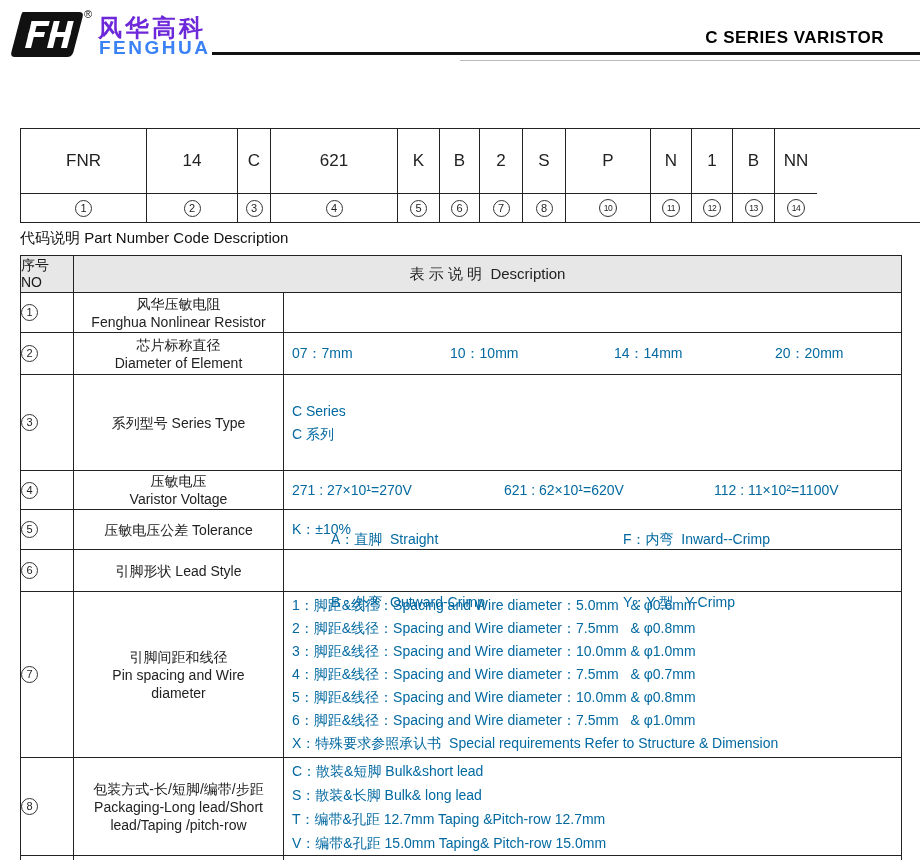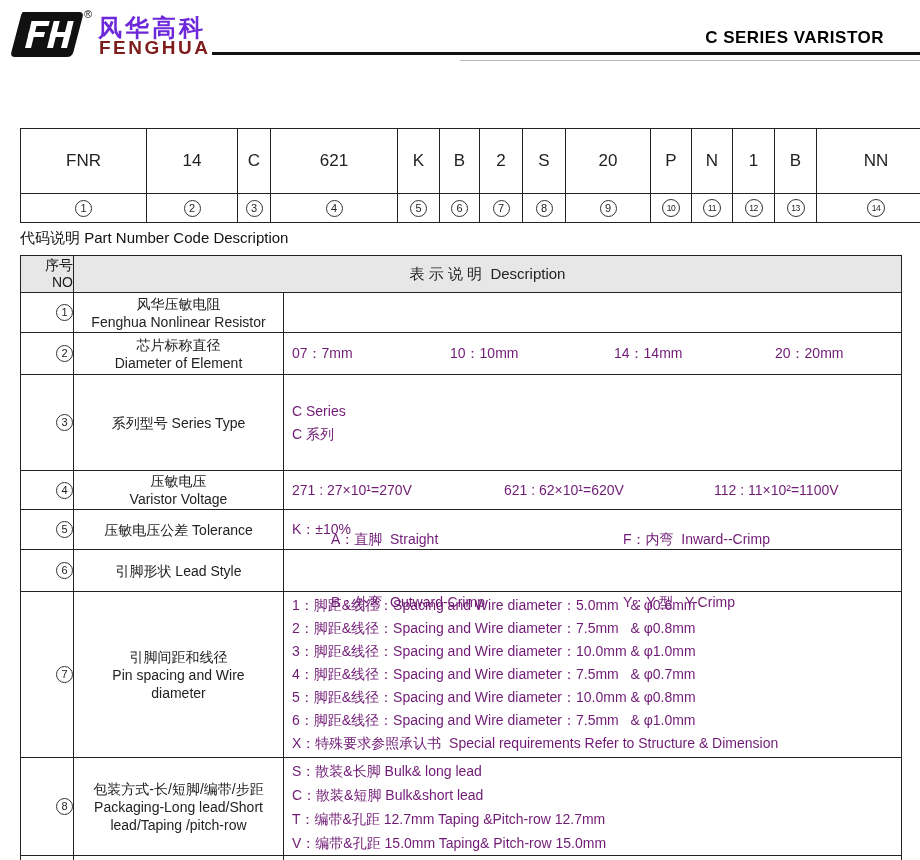--- a/index.html
+++ b/index.html
@@ -10,21 +10,21 @@
     color:#1a1a1a;
     position:relative;
     overflow:hidden;
   }
   .page { position:absolute; inset:0; }
 
   
   .logo-mark { position:absolute; left:8px; top:12px; width:78px; height:45px; }
   .reg-mark { position:absolute; left:84px; top:8px; font-size:11px; color:#111; }
   .logo-cn { position:absolute; left:98px; top:12px; font-size:24px; font-weight:bold; letter-spacing:3px; color:#6d28d9; }
-  .logo-en { position:absolute; left:99px; top:37px; font-size:19px; font-weight:bold; letter-spacing:2.5px; color:#7f1d1d; }
+  .logo-en { position:absolute; left:99px; top:37px; font-size:19px; font-weight:bold; letter-spacing:2.5px; color:#3b82f6; }
   .doc-title { position:absolute; top:28px; right:36px; font-size:17px; font-weight:bold; letter-spacing:0.5px; color:#000; }
   .rule-thick { position:absolute; left:212px; right:0; top:52px; height:3px; background:#111; }
   .rule-thin  { position:absolute; left:460px; right:0; top:60px; height:1px; background:#b9b9b9; }
 
   
   .sec1-title { position:absolute; left:8px; top:88px; font-size:18px; color:#111; }
   .sec2-title { position:absolute; left:20px; top:229px; font-size:15px; color:#111; }
 
   
   .pn-table {
@@ -41,23 +41,23 @@
   .circ {
     width:17px; height:17px; border:1px solid #333; border-radius:50%;
     display:inline-flex; align-items:center; justify-content:center;
     font-size:11px; line-height:1; color:#222; flex:none;
   }
   .circ.sm { font-size:8.5px; width:18px; height:18px; letter-spacing:-0.5px; }
 
   
   .dt { position:absolute; left:20px; top:255px; width:882px; border:1px solid #222; border-bottom:none; }
   .dt-row { display:flex; border-bottom:1px solid #222; }
-  .dt-c1 { width:53px; flex:none; border-right:1px solid #222; display:flex; flex-direction:column; align-items:flex-end; justify-content:center; }
+  .dt-c1 { width:53px; flex:none; border-right:1px solid #222; display:flex; flex-direction:column; align-items:flex-start; justify-content:center; }
   .dt-c2 { width:210px; flex:none; border-right:1px solid #222; display:flex; flex-direction:column; align-items:center; justify-content:center; text-align:center; font-size:14px; line-height:18px; color:#222; }
-  .dt-c3 { flex:1; display:flex; flex-direction:column; justify-content:center; padding-left:8px; font-size:14px; color:#701a75; position:relative; }
+  .dt-c3 { flex:1; display:flex; flex-direction:column; justify-content:center; padding-left:8px; font-size:14px; color:#0369a1; position:relative; }
   .dt-c3 span, .dt-c3 div { white-space:pre-wrap; }
 
   .dt-hdr { height:37px; background:#e7e7e7; }
   .dt-hdr .dt-c1 { font-size:14px; line-height:17px; }
   .dt-hdr .dt-merged { flex:1; display:flex; align-items:center; justify-content:center; font-size:15px; color:#222; white-space:pre-wrap; }
 
   .row-h1 { height:40px; }
   .row-h2 { height:42px; }
   .row-h3 { height:96px; }
   .row-h4 { height:39px; }
@@ -144,26 +144,20 @@
           <span class="circ">7</span>
         </div>
     </div>
     <div class="pn-col">
       <div class="pn-code">S</div>
       <div class="pn-no">
           <span class="circ">8</span>
         </div>
     </div>
     <div class="pn-col">
-      <div class="pn-code">20</div>
-      <div class="pn-no">
-          <span class="circ">9</span>
-        </div>
-    </div>
-    <div class="pn-col">
       <div class="pn-code">P</div>
       <div class="pn-no">
           <span class="circ sm">10</span>
         </div>
     </div>
     <div class="pn-col">
       <div class="pn-code">N</div>
       <div class="pn-no">
           <span class="circ sm">11</span>
         </div>
@@ -307,22 +301,22 @@
     <div class="dt-row row-h8">
       <div class="dt-c1">
           <span class="circ">8</span>
         </div>
       <div class="dt-c2">
         <span>包装方式-长/短脚/编带/步距</span>
         <span>Packaging-Long lead/Short</span>
         <span>lead/Taping /pitch-row</span>
       </div>
       <div class="dt-c3 vlines8">
+        <span>C：散装&amp;短脚 Bulk&amp;short lead</span>
         <span>S：散装&amp;长脚 Bulk&amp; long lead</span>
-        <span>C：散装&amp;短脚 Bulk&amp;short lead</span>
         <span>T：编带&amp;孔距 12.7mm Taping &amp;Pitch-row 12.7mm</span>
         <span>V：编带&amp;孔距 15.0mm Taping&amp; Pitch-row 15.0mm</span>
       </div>
     </div>
 
     <div class="dt-row dt-stub">
       <div class="dt-c1"></div>
       <div class="dt-c2"></div>
       <div class="dt-c3"></div>
     </div>

